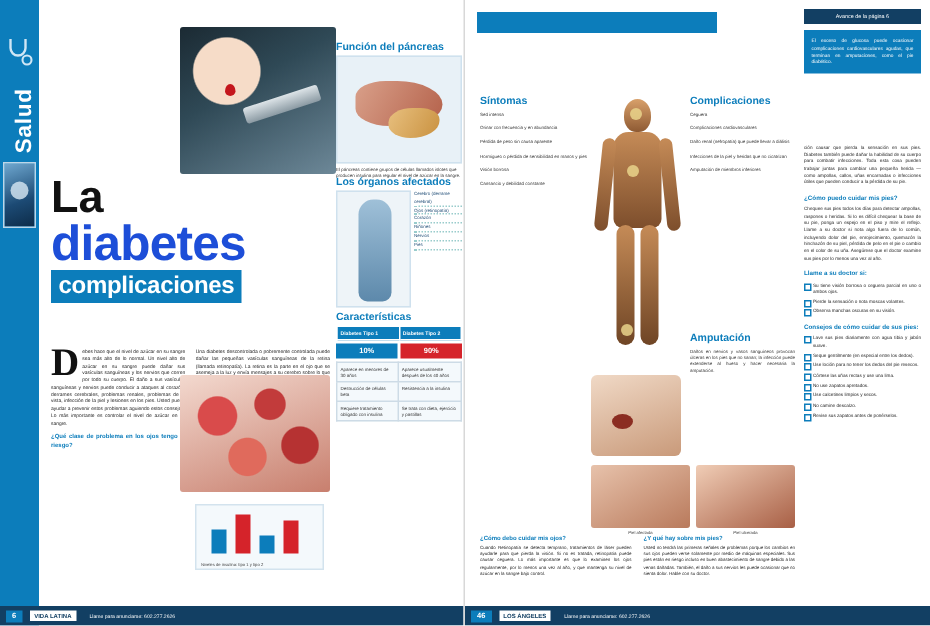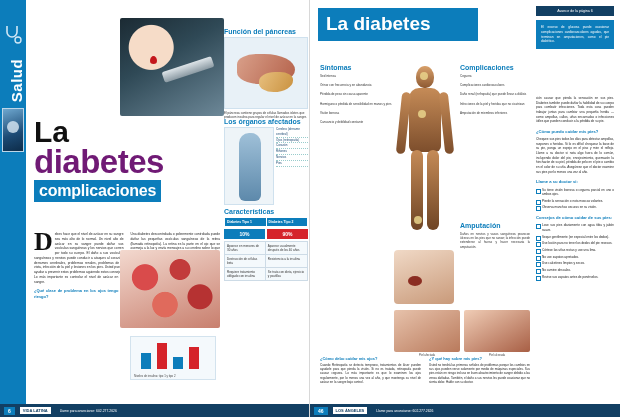--- a/index.html
+++ b/index.html
@@ -40,21 +40,21 @@
     border-radius:50%; background:#d9e8f4; opacity:.8;
   }
 
   .headline {
     position:absolute; left:34px; top:118px; width:190px;
   }
   .headline .h-la {
     font-size:30px; font-weight:bold; color:#111; line-height:.9;
   }
   .headline .h-diabetes {
-    font-size:33px; font-weight:bold; color:#701a75; line-height:.92; margin-top:2px;
+    font-size:33px; font-weight:bold; color:#1d4ed8; line-height:.92; margin-top:2px;
     letter-spacing:-.5px;
   }
   .headline .h-ysus {
     font-size:17px; color:#2f7fbe; font-style:italic; margin-top:3px;
   }
   .headline .h-compl {
     display:inline-block; background:#0c7dbb; color:#fff;
     font-size:16px; font-weight:bold; padding:2px 5px; margin-top:3px;
     letter-spacing:-.2px;
   }
@@ -353,21 +353,20 @@
     <div class="footer">
       <span class="pagenum">6</span>
       <span class="brandbox">VIDA LATINA</span>
       <span class="phone">Llame para anunciarse: 602.277.2626</span>
     </div>
   </div>
 
   <div class="page page-right">
 
     <div class="r-title-block">
-      <div class="t1">La  diabetes</div>
     </div>
 
     <div class="r-tab">Avance de la página 6</div>
     <div class="r-blue-box">El exceso de glucosa puede ocasionar complicaciones cardiovasculares agudas, que terminan en amputaciones, como el pie diabético.</div>
 
     <div class="r-sintomas">
       <div class="r-sec-title">Síntomas</div>
       <div class="bullet">Sed intensa</div>
       <div class="bullet">Orinar con frecuencia y en abundancia</div>
       <div class="bullet">Pérdida de peso sin causa aparente</div>

